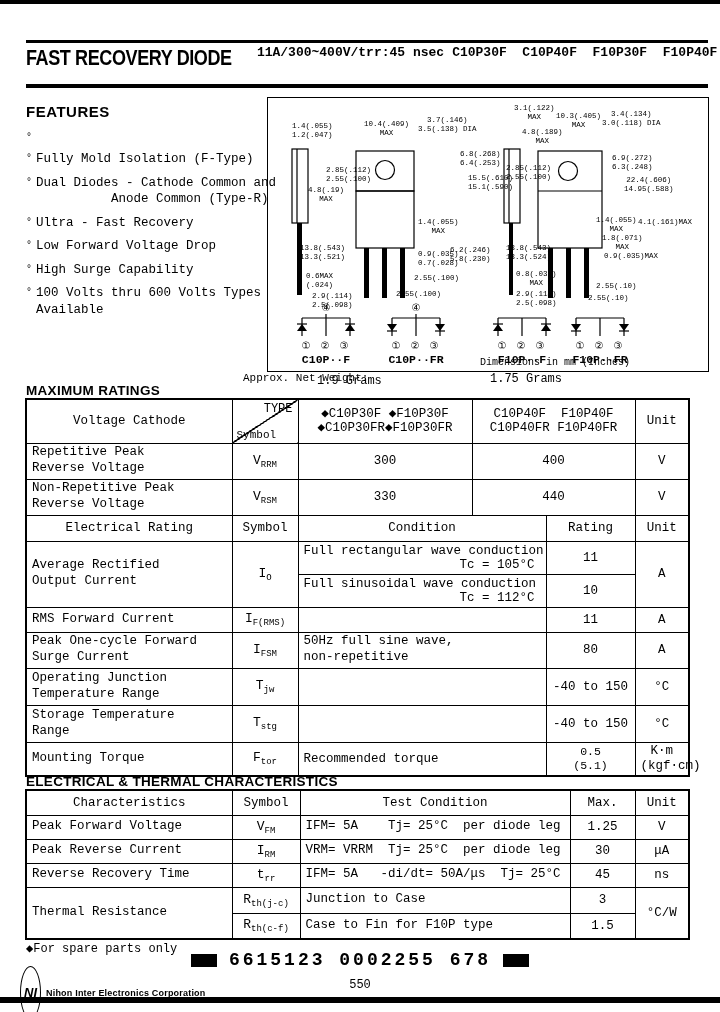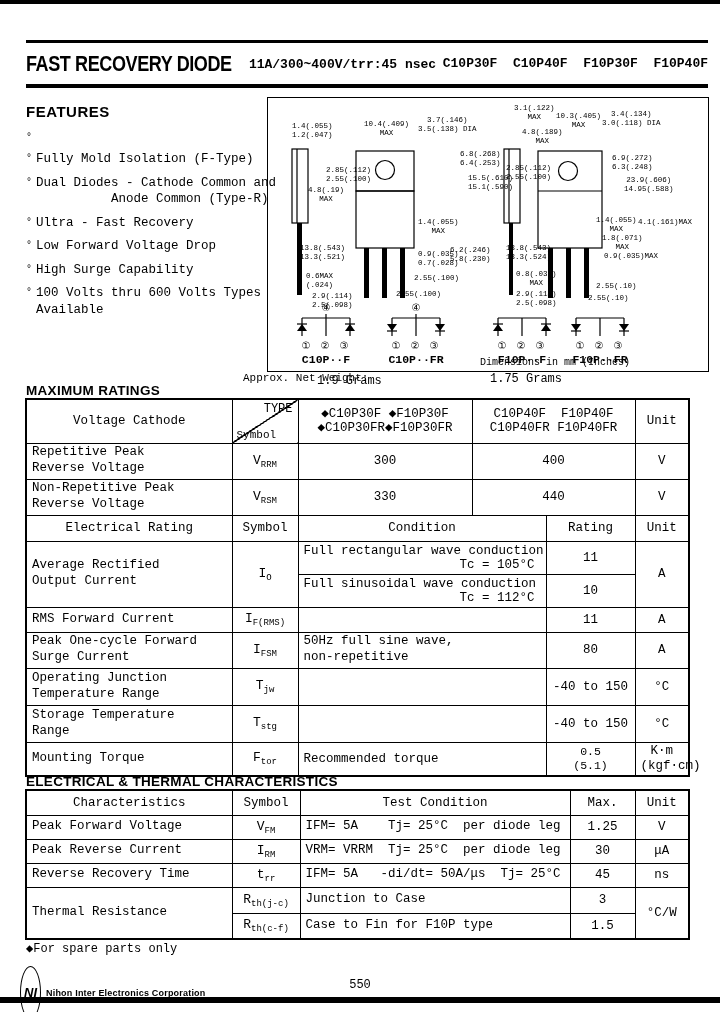--- a/index.html
+++ b/index.html
@@ -8,21 +8,21 @@
   .pre{white-space:pre;}
   .abs{position:absolute;}
 
   
   .top-edge{position:absolute;top:0;left:0;width:720px;height:4px;background:#000;}
   .bottom-edge{position:absolute;top:997px;left:0;width:720px;height:6px;background:#000;}
 
   
   .hdr-rule-top{position:absolute;top:40px;left:26px;width:682px;height:3px;background:#000;}
   .hdr-rule-bot{position:absolute;top:84px;left:26px;width:682px;height:4px;background:#000;}
-  .hdr{position:absolute;top:45px;left:26px;width:682px;height:38px;display:flex;align-items:center;}
+  .hdr{position:absolute;top:45px;left:26px;width:682px;height:38px;display:flex;align-items:flex-start;gap:8px;}
   .hdr-title{font-family:"Liberation Sans",sans-serif;font-weight:bold;font-size:22px;
              transform:scaleX(.82);transform-origin:left center;letter-spacing:-.5px;white-space:nowrap;}
   .hdr-sub{font-weight:bold;font-size:13px;margin-left:-28px;white-space:nowrap;}
   .hdr-parts{margin-left:auto;font-weight:bold;font-size:13px;line-height:1.2;text-align:left;}
 
   
   .features{position:absolute;top:103px;left:26px;width:240px;}
   .features h2{font-family:"Liberation Sans",sans-serif;font-size:15px;margin:0 0 10px 0;letter-spacing:.5px;}
   .feat{display:flex;margin-bottom:7px;font-size:12.5px;line-height:1.32;}
   .feat .b{width:10px;flex:0 0 10px;font-size:10px;padding-top:1px;}
@@ -186,21 +186,21 @@
     <span class="dim" style="left:288px;top:14px">10.3(.405)
 MAX</span>
     <span class="dim" style="left:334px;top:12px">3.4(.134)
 3.0(.118) DIA</span>
     <span class="dim" style="left:254px;top:30px">4.8(.189)
 MAX</span>
     <span class="dim" style="left:238px;top:66px">2.85(.112)
 2.55(.100)</span>
     <span class="dim" style="left:344px;top:56px">6.9(.272)
 6.3(.248)</span>
-    <span class="dim" style="left:356px;top:78px">23.9(.606)
+    <span class="dim" style="left:356px;top:78px">22.4(.606)
 14.95(.588)</span>
     <span class="dim" style="left:328px;top:118px">1.4(.055)
 MAX</span>
     <span class="dim" style="left:370px;top:120px">4.1(.161)MAX</span>
     <span class="dim" style="left:334px;top:136px">1.8(.071)
 MAX</span>
     <span class="dim" style="left:336px;top:154px">0.9(.035)MAX</span>
     <span class="dim" style="left:238px;top:146px">13.8(.543)
 13.3(.524)</span>
     <span class="dim" style="left:248px;top:172px">0.8(.031)
@@ -425,20 +425,23 @@
     <tr style="height:26px">
       <td class="ctr"><span class="sym">R</span><sub class="ss">th(c-f)</sub></td>
       <td class="cond lab">Case to Fin for F10P type</td>
       <td class="ctr">1.5</td>
     </tr>
   </tbody>
     </table>
 
   <div class="footnote">◆For spare parts only</div>
 
+  <div class="barcode">
+    <span class="bar-block"></span><span class="bar-digits">6615123 0002255 678</span><span class="bar-block"></span>
+  </div>
 
   <div class="logo">
     <span class="logo-mark">NI</span>
     <span class="company">Nihon Inter Electronics Corporation</span>
   </div>
 
   <div class="pageno">550</div>
 
   <div class="bottom-edge"></div>
 </div>

